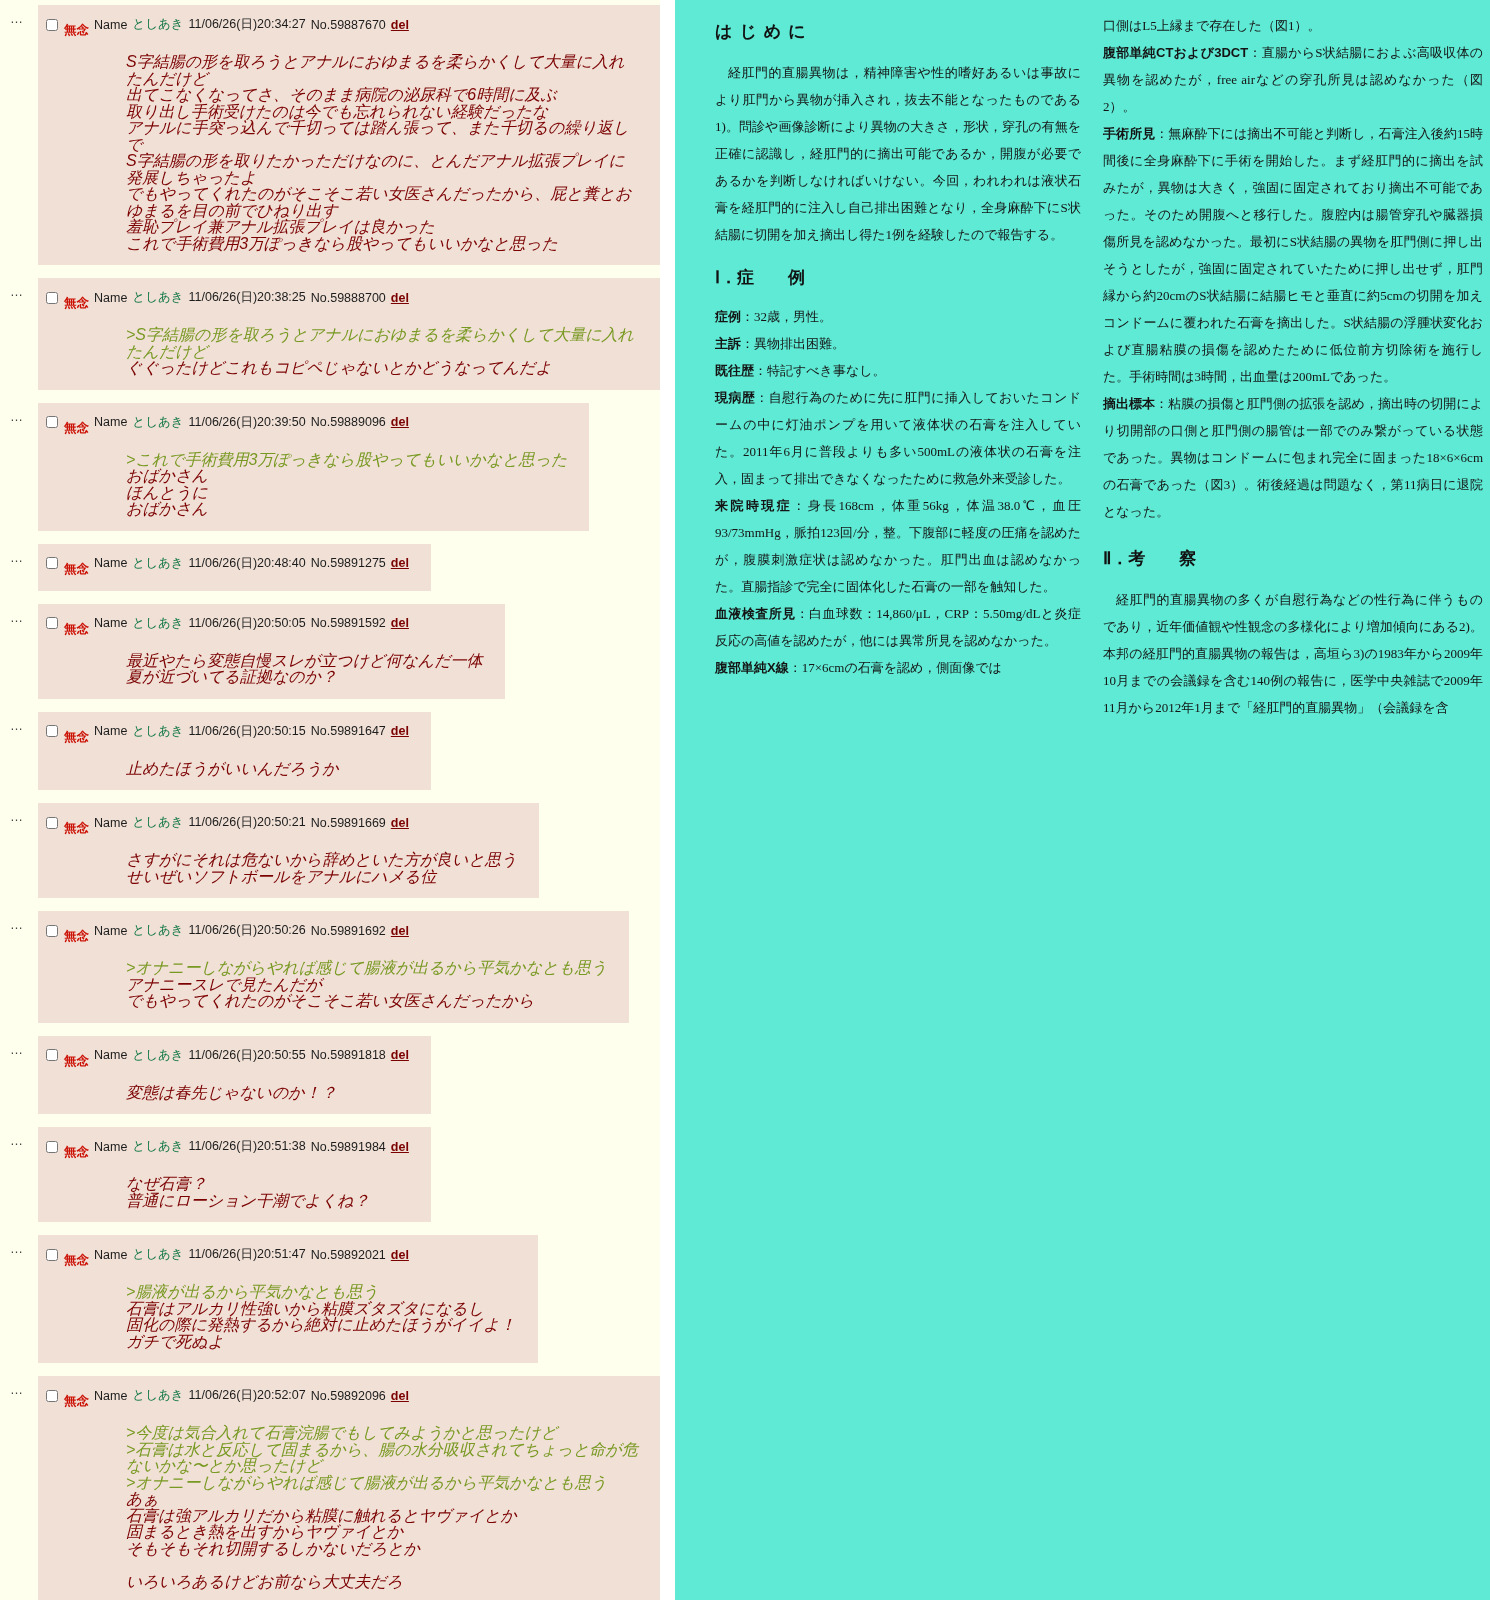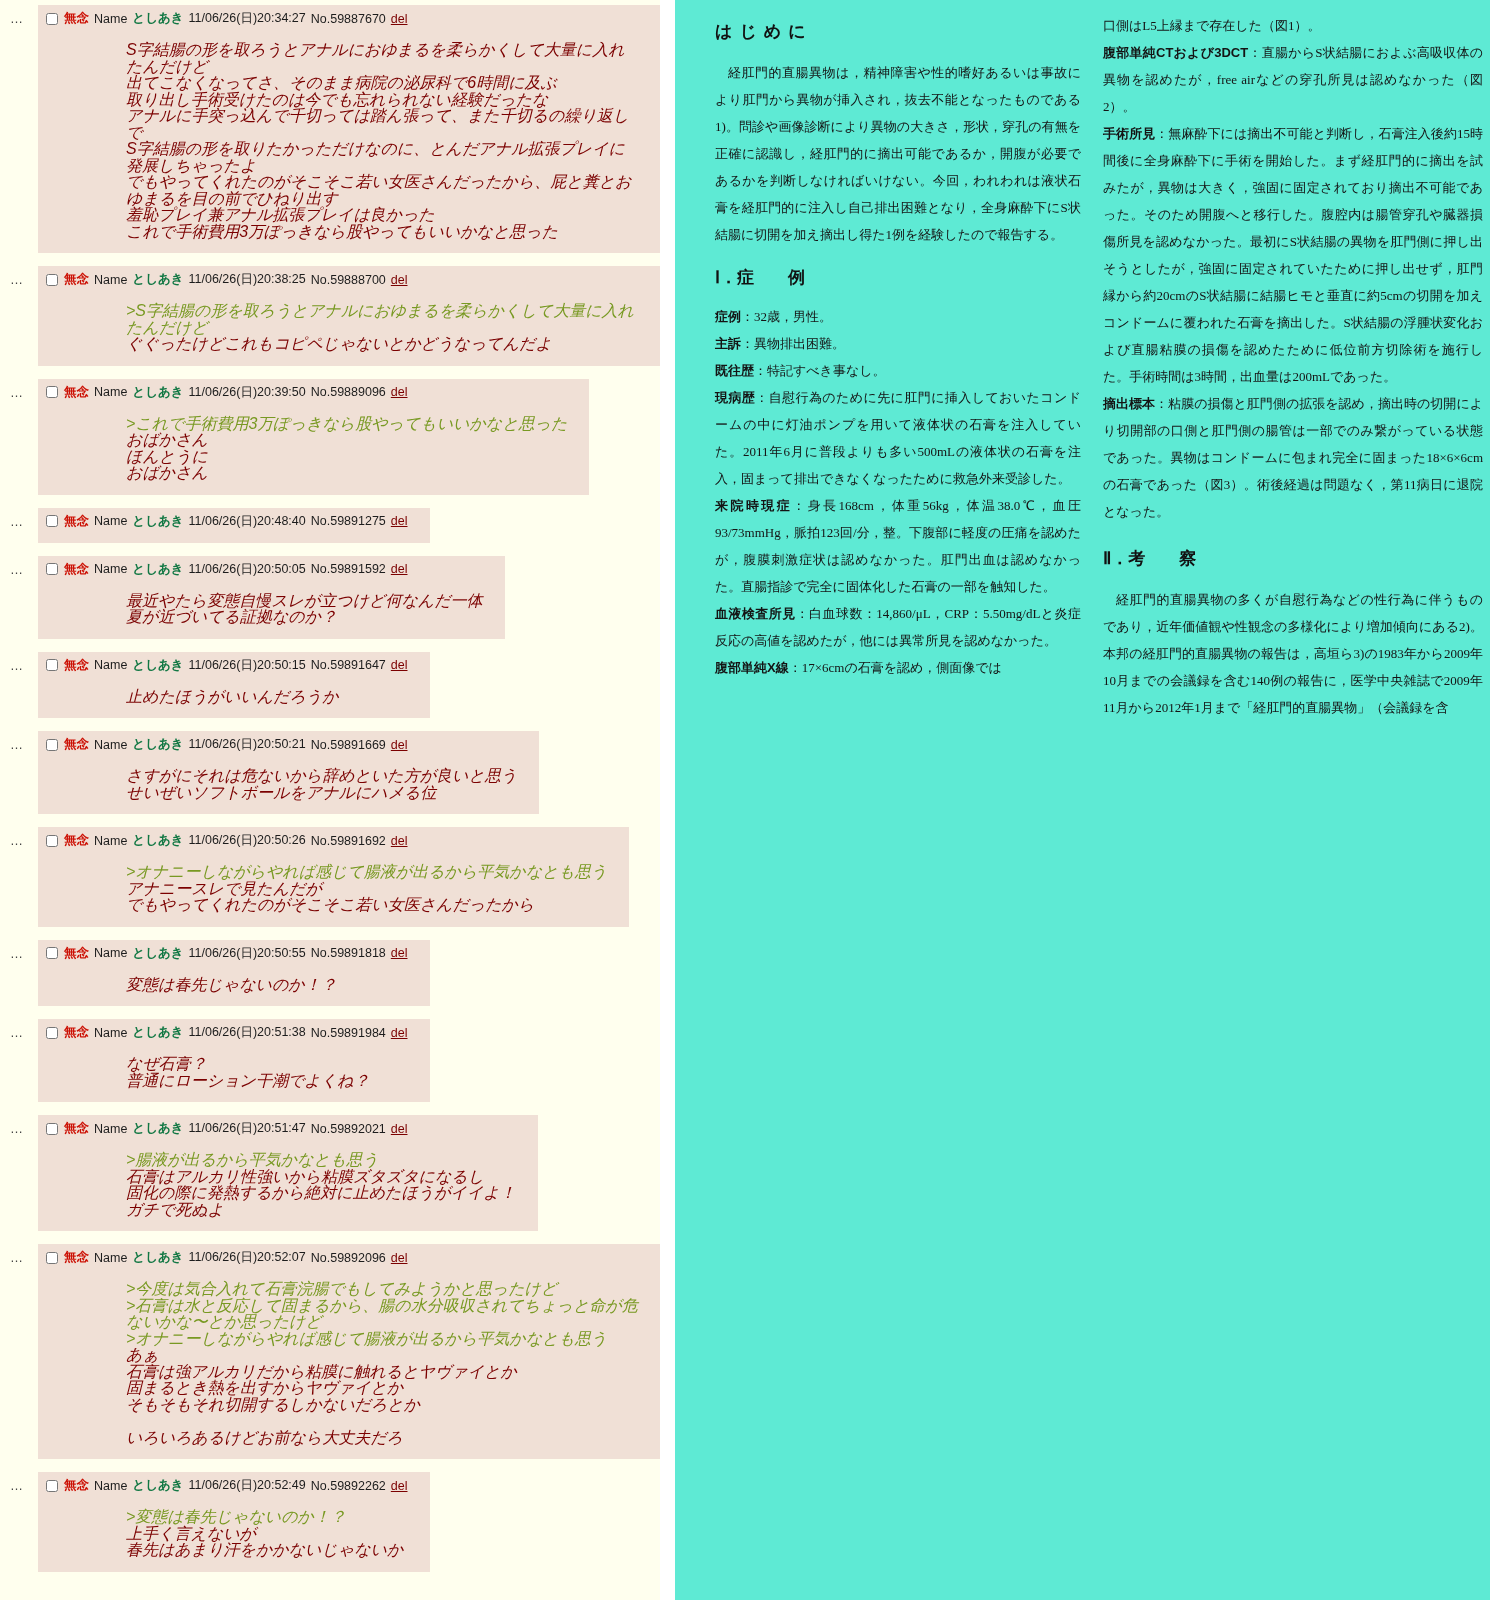--- a/index.html
+++ b/index.html
@@ -20,23 +20,23 @@
   }
   .post{
     background:#F0E0D6;padding:5px 22px 13px 8px;
     max-width:600px;
   }
   .post-header{
     font-size:12.5px;color:#1d1d1d;white-space:nowrap;
     display:flex;align-items:center;gap:5px;
   }
   .delcheck{width:12px;height:12px;margin:0 1px 0 0;}
-  .subject{color:#cc1105;font-weight:bold;}
-  .postername{color:#117743;font-weight:bold;}
-  .dellink{color:#7b0000;text-decoration:underline;cursor:pointer;}
+  .subject{color:#cc1105;font-weight:bold;margin-top:12px;}
+  .postername{color:#117743;font-weight:normal;}
+  .dellink{color:#7b0000;text-decoration:underline;cursor:pointer;font-weight:bold;}
   .post-body{
     margin:15px 0 0 80px;
     font-size:16px;line-height:16.5px;color:#7b0000;font-style:italic;
   }
   .line{white-space:pre-wrap;}
   .line:empty::after{content:"\00a0";}
   .line.quote{color:#789922;}
   
   .paper{
     position:absolute;left:675px;top:0;width:830px;height:1600px;

